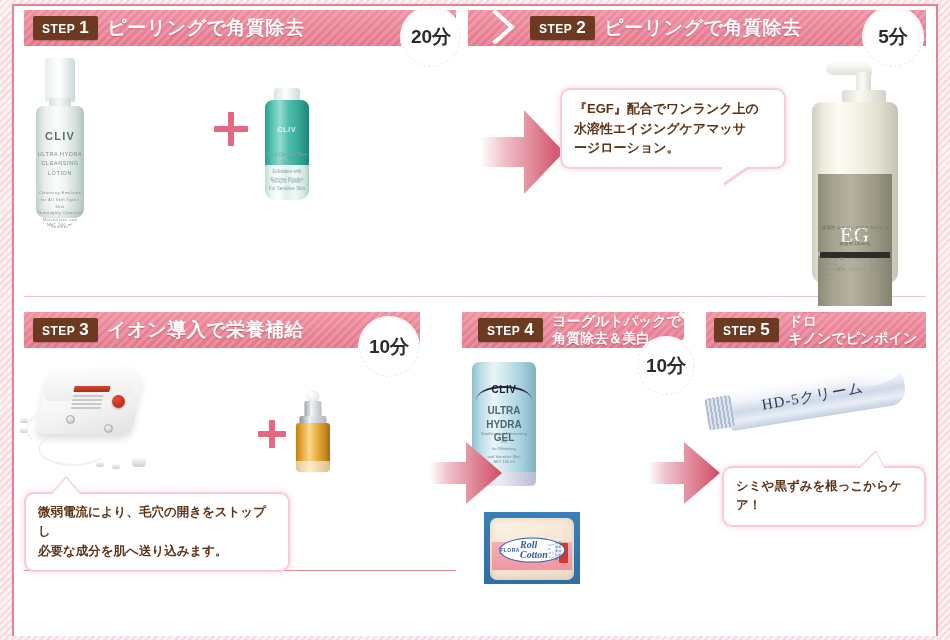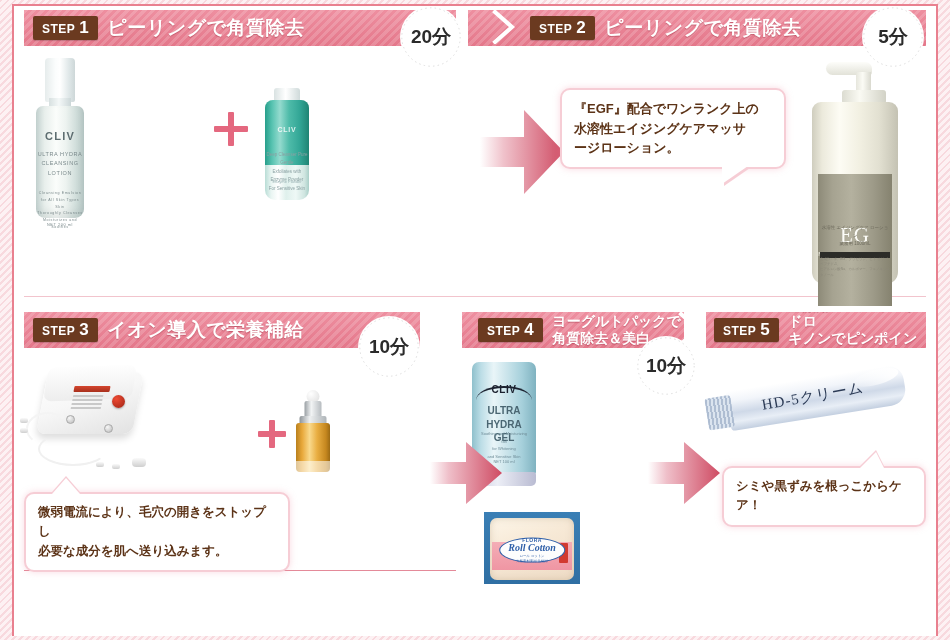--- a/index.html
+++ b/index.html
@@ -435,21 +435,21 @@
     background: linear-gradient(#f4a9b4,#ef90a0);
     opacity: 0.93;
   }
   .ct-oval {
     position: absolute; left: 50%; top: 50%;
     transform: translate(-50%,-46%);
     width: 78%; height: 40%;
     background: #fdfdfd;
     border-radius: 50%;
     border: 1.5px solid #2f5fa8;
-    display: flex; flex-direction: column;
+    display: flex; 
     align-items: center; justify-content: center;
   }
   .ct-flora { color: #2f5fa8; font-size: 5px; font-weight: bold; letter-spacing: 0.5px; }
   .ct-roll {
     color: #2f5fa8; font-size: 10px; font-weight: bold;
     font-family: "Liberation Serif", serif; font-style: italic;
     line-height: 1;
   }
   .ct-jp { color: #2f5fa8; font-size: 3.4px; margin-top: 1px; }
   .ct-red {

